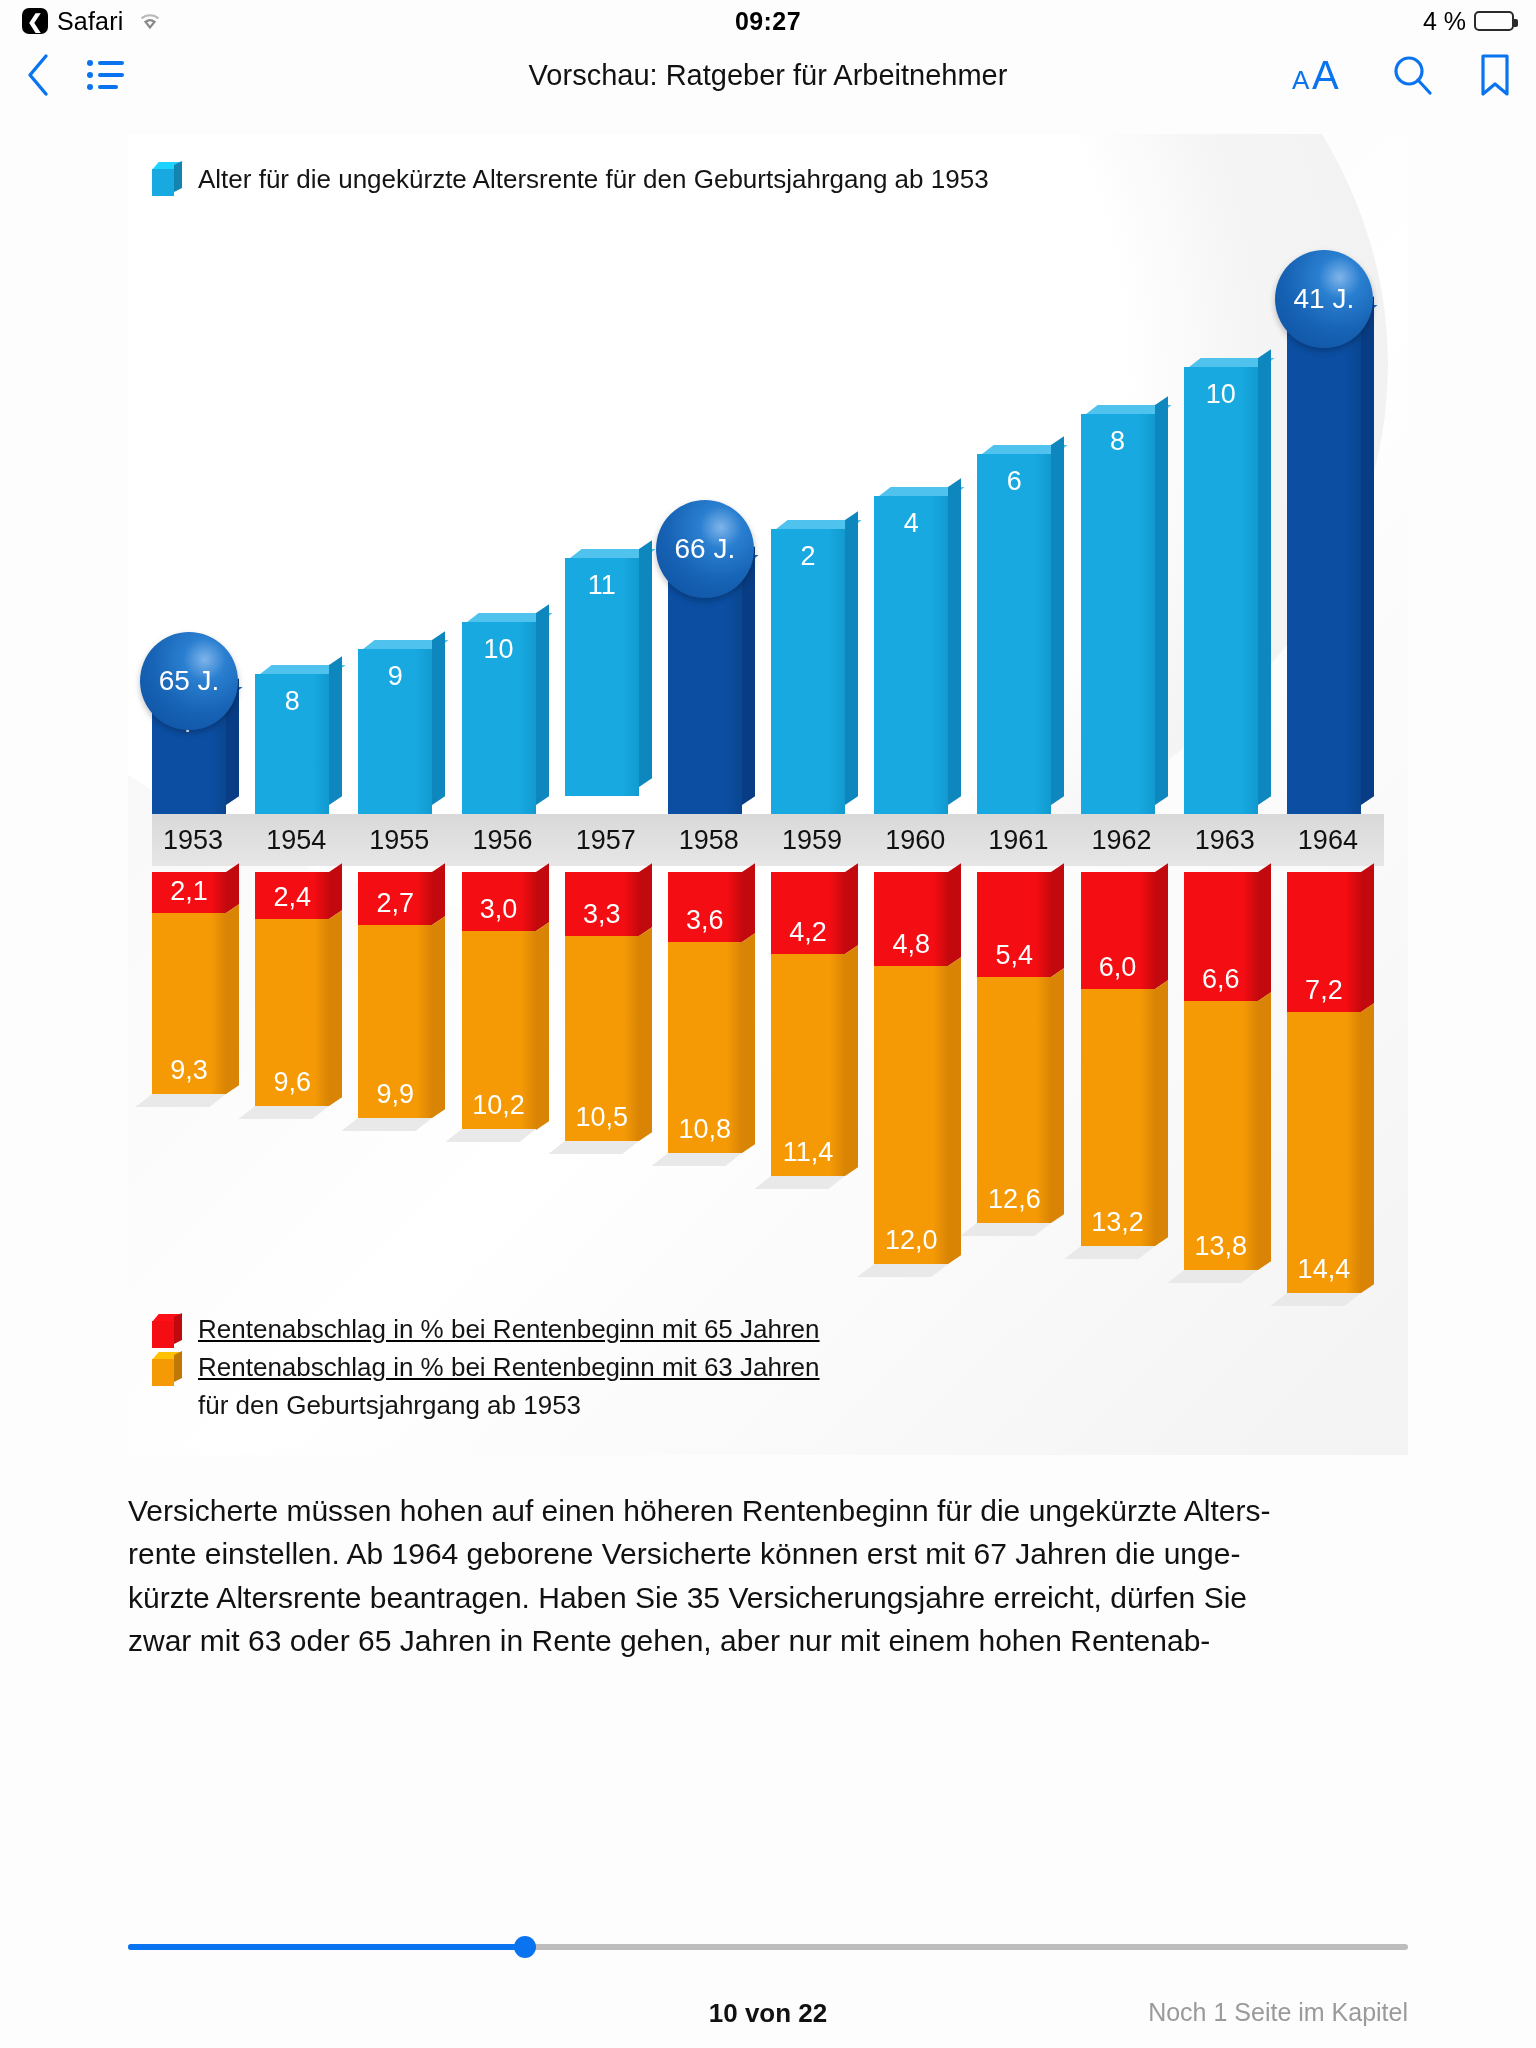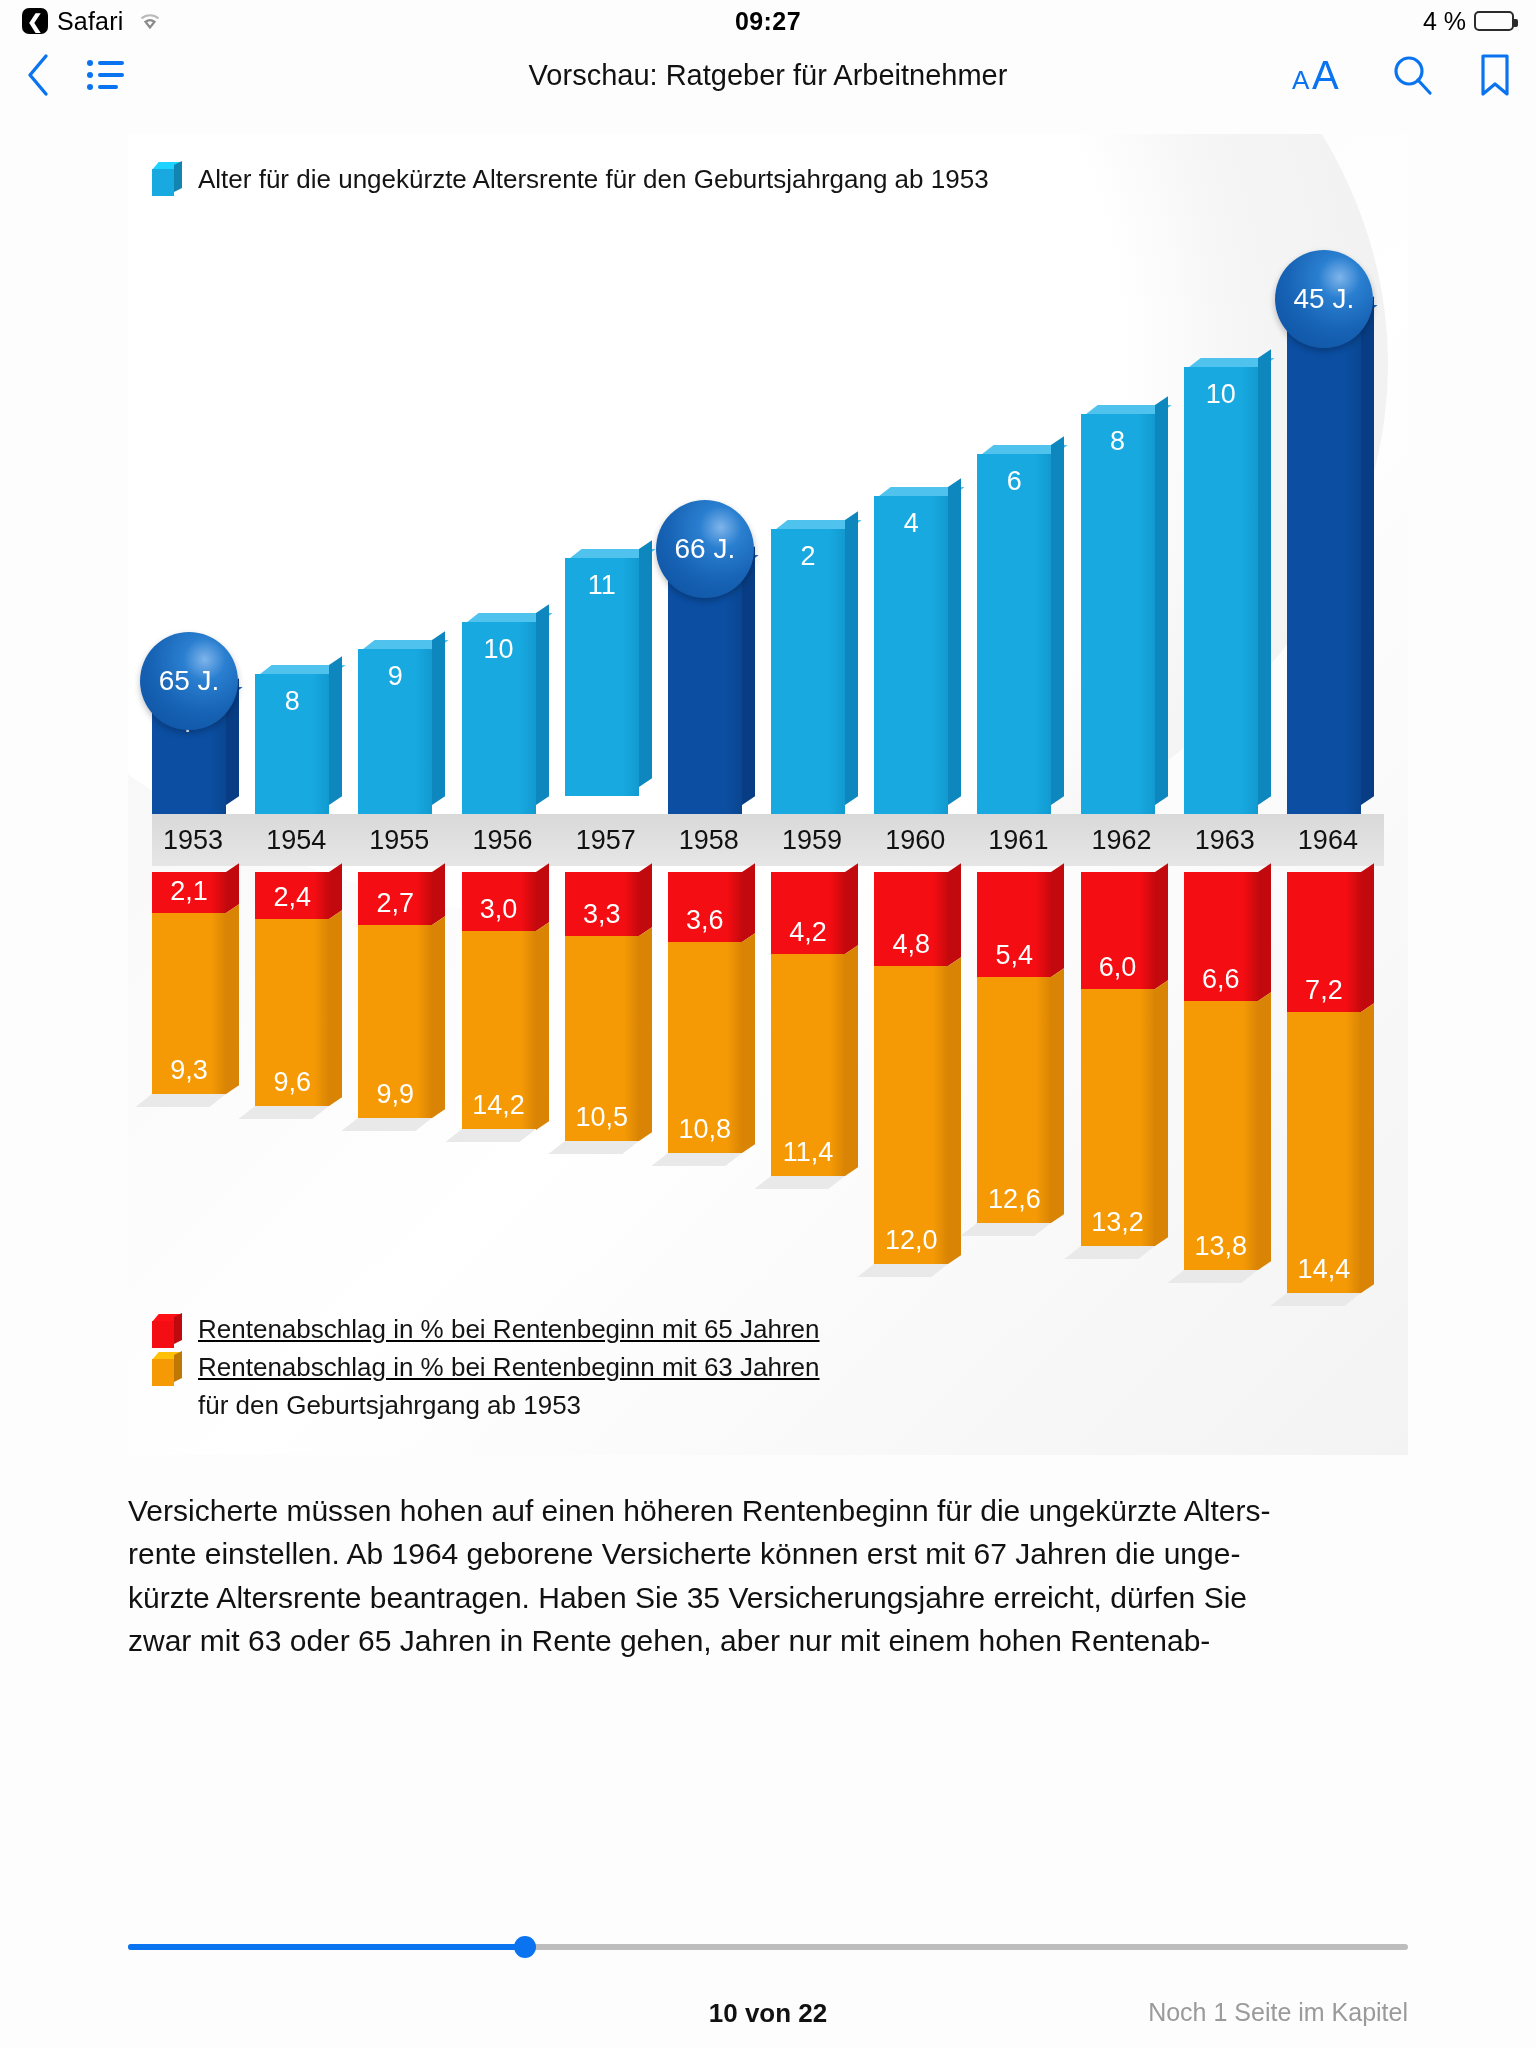--- a/index.html
+++ b/index.html
@@ -371,21 +371,21 @@
                 <span class="bside" style="height: 447px; background: rgb(13, 135, 189);"></span>
                 <div class="front" style="height: 447px; background: linear-gradient(90deg, rgb(23, 169, 224) 0%, rgb(23, 169, 224) 78%, rgb(18, 154, 208) 100%);"></div>
                 <div class="bar-val">10</div>
               </div>
             </div>
             <div class="bcol">
               <div class="bar3d" style="height: 500px;">
                 <span class="btop" style="background: rgb(30, 99, 184);"></span>
                 <span class="bside" style="height: 500px; background: rgb(8, 61, 133);"></span>
                 <div class="front" style="height: 500px; background: linear-gradient(90deg, rgb(11, 78, 162) 0%, rgb(11, 78, 162) 78%, rgb(10, 70, 144) 100%);"></div>
-                <div class="sphere" style="bottom: 466px;">45 J.</div>
+                <div class="sphere" style="bottom: 466px;">41 J.</div>
               </div>
             </div>
           </div>
       </div>
 
       <div class="yearaxis" id="year-axis">
           <div class="yr"><span>1953</span></div>
           <div class="yr"><span>1954</span></div>
           <div class="yr"><span>1955</span></div>
           <div class="yr"><span>1956</span></div>
@@ -442,21 +442,21 @@
             </div>
             <div class="scol">
               <div class="sbar">
                 <div class="seg" style="height: 58.5px; background: linear-gradient(90deg, rgb(244, 13, 18) 0%, rgb(244, 13, 18) 80%, rgb(199, 9, 13) 100%);">
                   <span class="seg-side" style="background: rgb(194, 10, 14);"></span>
                   <div class="seg-val" style="bottom: 6px;">3,0</div>
                 </div>
                 <div class="seg" style="height: 198.9px; background: linear-gradient(90deg, rgb(245, 154, 5) 0%, rgb(245, 154, 5) 80%, rgb(217, 132, 4) 100%);">
                   <span class="seg-side" style="background: rgb(217, 132, 4);"></span>
                   <span class="seg-bottomcap" style="background: rgb(233, 233, 233);"></span>
-                  <div class="seg-val" style="bottom: 8px;">14,2</div>
+                  <div class="seg-val" style="bottom: 8px;">10,2</div>
                 </div>
               </div>
             </div>
             <div class="scol">
               <div class="sbar">
                 <div class="seg" style="height: 64.35px; background: linear-gradient(90deg, rgb(244, 13, 18) 0%, rgb(244, 13, 18) 80%, rgb(199, 9, 13) 100%);">
                   <span class="seg-side" style="background: rgb(194, 10, 14);"></span>
                   <div class="seg-val" style="bottom: 6px;">3,3</div>
                 </div>
                 <div class="seg" style="height: 204.75px; background: linear-gradient(90deg, rgb(245, 154, 5) 0%, rgb(245, 154, 5) 80%, rgb(217, 132, 4) 100%);">

